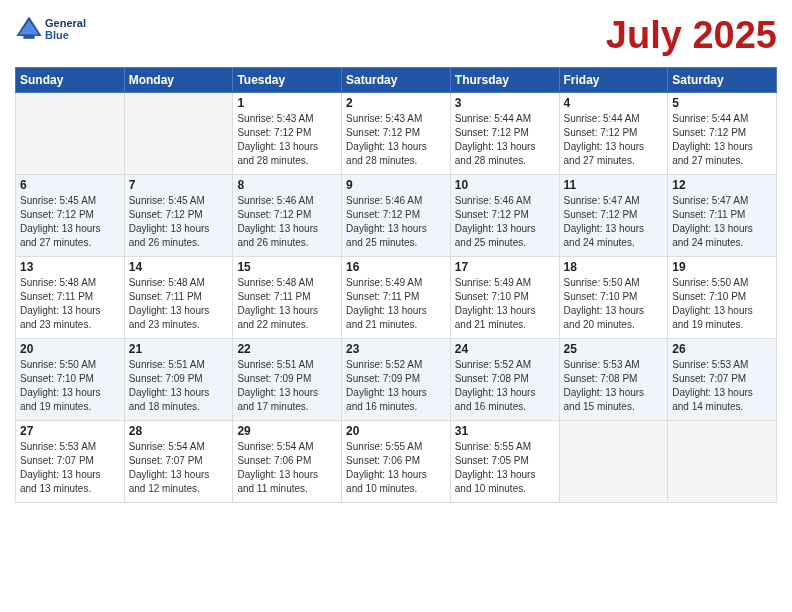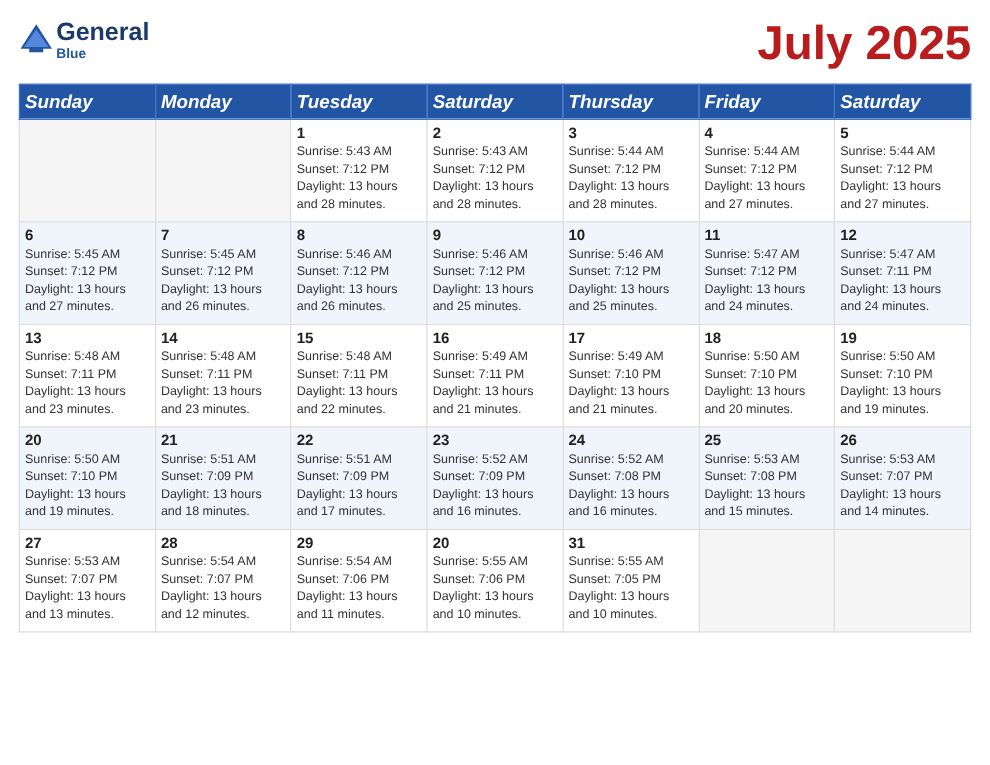--- a/index.html
+++ b/index.html
@@ -45,26 +45,25 @@
       color: #333;
     }
     .calendar {
       width: 100%;
       border-collapse: collapse;
       border: 1px solid #ccc;
     }
     .calendar th {
       background-color: #2255a4;
       color: #fff;
-      font-size: 15px;
+      font-size: 12px;
       font-weight: bold;
       padding: 5px 4px;
       text-align: left;
       border: 1px solid #4477cc;
-      font-style: italic;
     }
     .calendar td {
       width: 108px;
       vertical-align: top;
       padding: 3px 4px;
       border: 1px solid #ddd;
       font-size: 9.5px;
       color: #333;
       background: #fff;
       height: 82px;
@@ -93,21 +92,21 @@
 
 <div class="page">
   <div class="header">
     <div class="logo">
       <svg class="logo-icon" viewBox="0 0 40 40">
         <polygon points="20,2 38,30 2,30" fill="#2255a4"></polygon>
         <polygon points="20,8 34,28 6,28" fill="#5588dd"></polygon>
         <rect x="12" y="28" width="16" height="6" fill="#2255a4"></rect>
       </svg>
       <div>
-        <div style="font-size:20px;font-weight:bold;color:#1a3a6b;line-height:1.1;">General</div>
+        <div style="font-size:11px;font-weight:bold;color:#1a3a6b;line-height:1.1;">General</div>
         <div style="font-size:11px;font-weight:bold;color:#2255a4;line-height:1.1;">Blue</div>
       </div>
     </div>
     <div class="title-block">
       <div class="month-title">July 2025</div>
     </div>
   </div>
 
   <table class="calendar">
     <thead>

